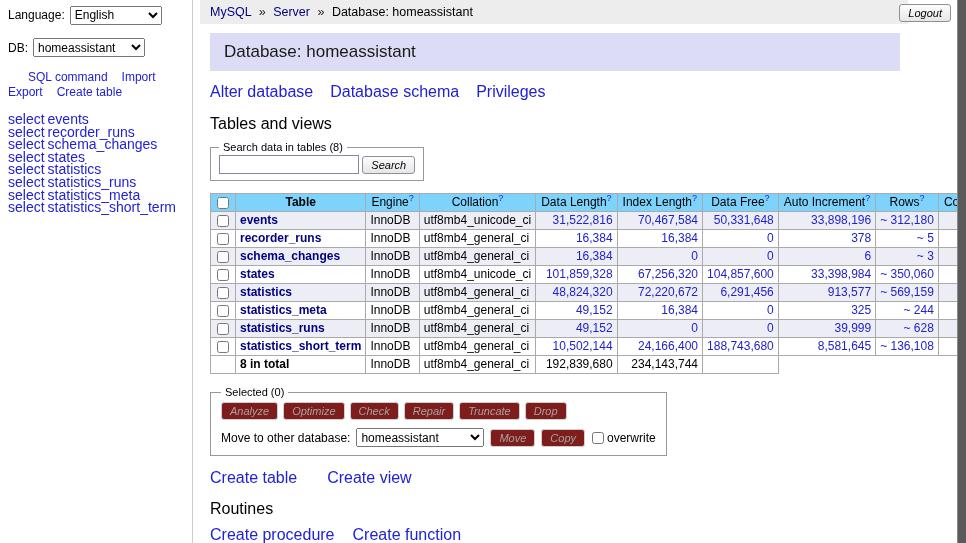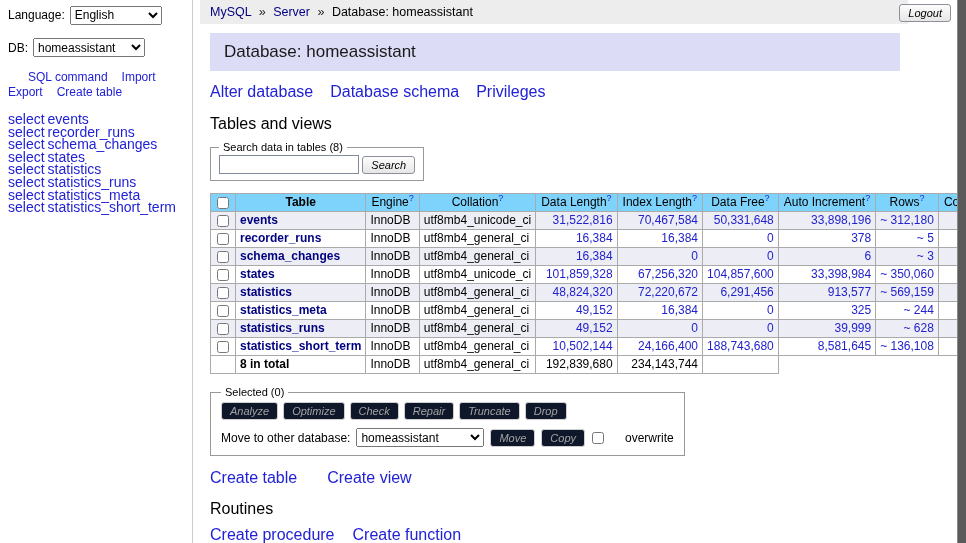--- a/index.html
+++ b/index.html
@@ -39,21 +39,21 @@
   .bc-sep { margin: 0 4px; color: #222; }
   .bc-current { color: #000; }
   .logout { position: absolute; top: 4px; right: 15px; }
 
   
   .btn {
     font-family: inherit; font-size: 11px; padding: 2px 8px;
     border: 1px solid #8f8f9c; border-radius: 3px;
     background: linear-gradient(#fdfdfd, #e6e6e6); color: #000; cursor: pointer; font-style: italic;
   }
-  .btn:disabled { color: #a3a3a3; border-color: #cfcfcf; background: #0f172a; cursor: default; }
+  .btn:disabled { color: #a3a3a3; border-color: #cfcfcf; background: #7f1d1d; cursor: default; }
   input[type="checkbox"] { width: 12px; height: 12px; margin: 1px; vertical-align: middle; }
 
   
   .content { position: absolute; left: 210px; top: 33px; width: 690px; }
   h2.page-title { margin: 0; background: #dcdcf7; padding: 9px 14px; font-size: 17px; font-weight: normal; color: #1a1a1a; }
   .nav-links { margin-top: 12px; display: flex; gap: 17px; font-size: 16px; }
   .nav-links.wide { gap: 30px; margin-top: 13px; }
   .nav-links.routine { gap: 18px; margin-top: 8px; }
   h3 { margin: 14px 0 0; font-size: 16px; font-weight: normal; color: #000; }
   h3.tight { margin-top: 13px; }
@@ -76,21 +76,21 @@
   .db-table td.num a { color: #2222cc; }
   .db-table .total-row td.num { color: #000; }
   .db-table .check { text-align: center; width: 20px; }
   .db-table td.comment { min-width: 52px; }
 
   
   .selected-box { margin-top: 12px; padding: 2px 10px 8px; }
   .btn-row { display: flex; gap: 5px; margin-top: 2px; }
   .move-row { margin-top: 8px; display: flex; align-items: center; gap: 6px; font-size: 12px; }
   .move-row select { width: 128px; font-size: 12px; height: 19px; }
-  .chk { display: inline-flex; align-items: center; gap: 20px; }
+  .chk { display: inline-flex; align-items: center; gap: 2px; }
 
   
   .scrollbar { position: absolute; right: 0; top: 0; width: 9px; height: 100%; background: #5a5a5a; border-left: 1px solid #8a8a8a; }
 </style>
 </head>
 <body>
 
 <div class="sidebar">
   <div class="lang-row">
     <label>Language:</label>

